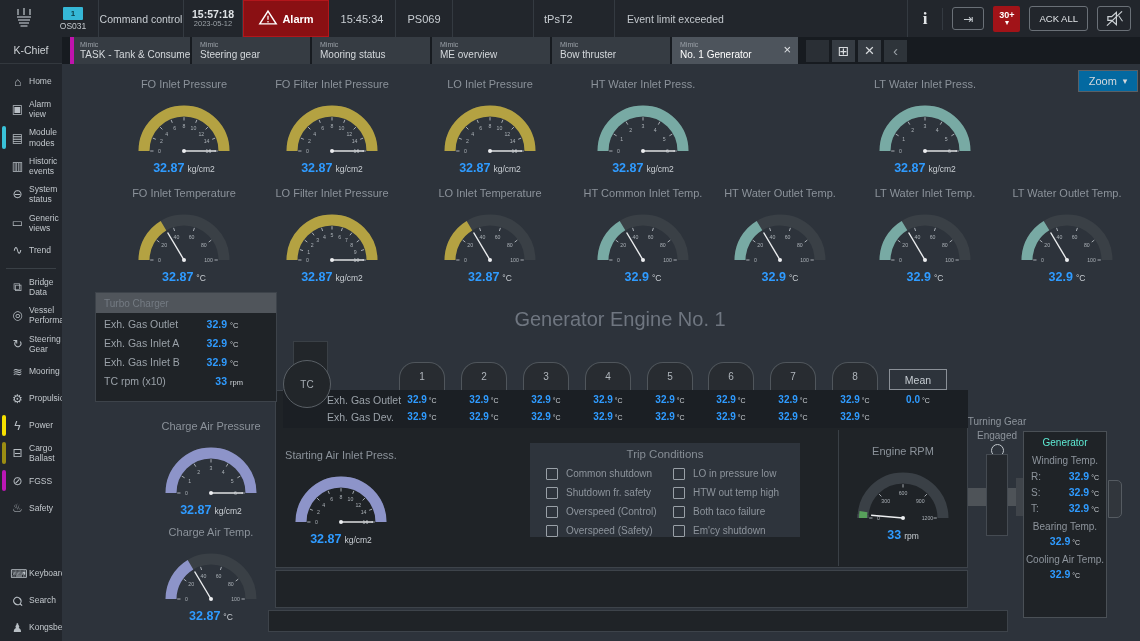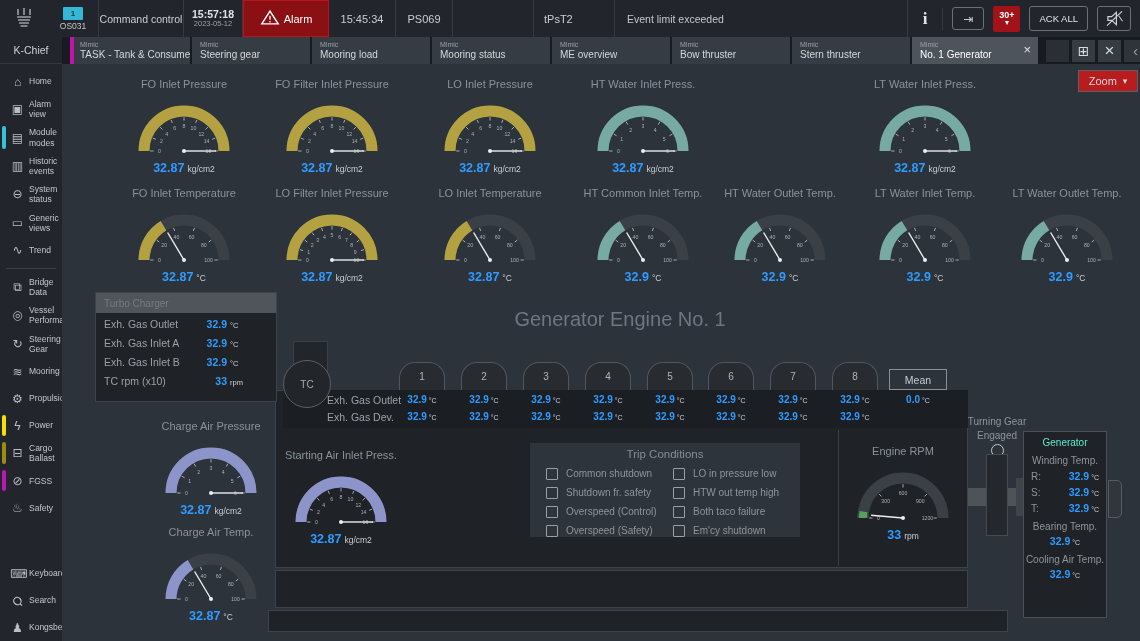--- a/index.html
+++ b/index.html
@@ -13,21 +13,21 @@
   .tb-logo{width:48px;border-right:none;}
   .tb-os{width:50px;flex-direction:column;justify-content:center;gap:1px;border-right:1px solid #343a41;}
   .os-badge{width:20px;height:13px;background:#35b7d6;color:#0c3a44;font-size:8px;font-weight:bold;
             display:flex;align-items:center;justify-content:center;border-radius:1px;}
   .os-label{font-size:8.5px;color:#c3c8cd;}
   .tb-mode{width:84px;font-size:10.5px;}
   .tb-clock{width:58px;flex-direction:column;line-height:1.1;}
   .tb-clock .t1{font-size:10.5px;font-weight:bold;color:#dfe3e6;}
   .tb-clock .t2{font-size:7.5px;color:#9aa0a6;}
   .tb-alarm{width:84px;background:#8a1013;border:1px solid #b3161b;border-right:1px solid #b3161b;
-            gap:4px;color:#ffffff;font-weight:normal;cursor:pointer;}
+            gap:4px;color:#ffffff;font-weight:bold;cursor:pointer;}
   .tb-f1{width:66px;} .tb-f2{width:56px;} .tb-empty{width:80px;} .tb-f3{width:70px;justify-content:flex-start;padding-left:10px;}
   .tb-status{flex:1;justify-content:flex-start;padding-left:12px;font-size:10.5px;color:#c3c8cd;border-right:none;}
   .tb-right{display:flex;align-items:center;gap:9px;padding:0 9px;border-left:1px solid #343a41;}
   .tb-info{font-family:"Liberation Serif","DejaVu Serif",serif;font-size:17px;font-weight:bold;color:#e2e5e8;padding:0 6px;}
   .tb-vsep{width:1px;height:22px;background:#343a41;}
   .tb-btn{display:flex;align-items:center;justify-content:center;border:1px solid #6a7077;border-radius:3px;
           background:transparent;color:#dfe3e6;cursor:pointer;}
   .tb-login{width:30px;height:21px;font-size:12px;color:#c6cbd0;}
   .tb-count{width:27px;height:26px;background:#a11318;border:none;flex-direction:column;line-height:1;border-radius:2px;}
   .tb-count .n{font-size:9px;font-weight:bold;color:#fff;}
@@ -61,21 +61,21 @@
   .tab-close{position:absolute;right:7px;top:6px;font-size:13px;color:#dfe2e5;cursor:pointer;}
   .tab-tools{display:flex;align-items:center;gap:3px;margin-left:6px;}
   .tool-btn{width:23px;height:22px;background:#363c43;display:flex;align-items:center;justify-content:center;
             color:#d8dbde;font-size:14px;cursor:pointer;}
   .tool-btn--blank{background:#2a2f35;}
   .tool-btn--nav{background:#2e343a;color:#9aa0a6;font-size:15px;}
   
   .main{flex:1;background:#2d333b;position:relative;overflow:hidden;}
   .abs{position:absolute;}
   .zoom-btn{left:1016px;top:6px;width:58px;height:20px;border:1px solid #5a6066;display:flex;gap:6px;
-            align-items:center;justify-content:center;font-size:11px;color:#d5d9dd;cursor:pointer;background:#b91c1c;}
+            align-items:center;justify-content:center;font-size:11px;color:#d5d9dd;cursor:pointer;background:#0369a1;}
   .gauge-block{width:150px;display:flex;flex-direction:column;align-items:center;}
   .g-title{font-size:11px;color:#8b929a;height:15px;white-space:nowrap;}
   .g-value{font-size:12px;margin-top:0px;}
   .g-value b{color:#2f9bff;font-size:12.5px;}
   .g-unit{font-size:8.5px;color:#c9ced3;margin-left:3px;font-weight:normal;}
   
   .turbo{left:33px;top:228px;width:180px;background:#1f2327;border:1px solid #3d434a;}
   .turbo-head{height:20px;background:#50555b;color:#747b83;font-size:10px;display:flex;align-items:center;padding-left:8px;}
   .turbo-rows{padding:5px 8px 7px 8px;}
   .t-row{display:flex;align-items:baseline;height:19px;}
@@ -276,37 +276,29 @@
           <div class="tab tab--accent">
             <span class="tab-kind">Mimic</span>
             <span class="tab-label">TASK - Tank &amp; Consumers</span>
           </div>
           <div class="tab">
             <span class="tab-kind">Mimic</span>
             <span class="tab-label">Steering gear</span>
           </div>
           <div class="tab">
             <span class="tab-kind">Mimic</span>
-            <span class="tab-label">Mooring load</span>
-          </div>
-          <div class="tab">
-            <span class="tab-kind">Mimic</span>
             <span class="tab-label">Mooring status</span>
           </div>
           <div class="tab">
             <span class="tab-kind">Mimic</span>
             <span class="tab-label">ME overview</span>
           </div>
           <div class="tab">
             <span class="tab-kind">Mimic</span>
             <span class="tab-label">Bow thruster</span>
-          </div>
-          <div class="tab">
-            <span class="tab-kind">Mimic</span>
-            <span class="tab-label">Stern thruster</span>
           </div>
           <div class="tab tab--active">
             <span class="tab-kind">Mimic</span>
             <span class="tab-label">No. 1 Generator</span>
             <span class="tab-close">×</span>
           </div>
         </div>
       <div class="tab-tools">
         <span class="tool-btn tool-btn--blank"></span>
         <span class="tool-btn">⊞</span>

